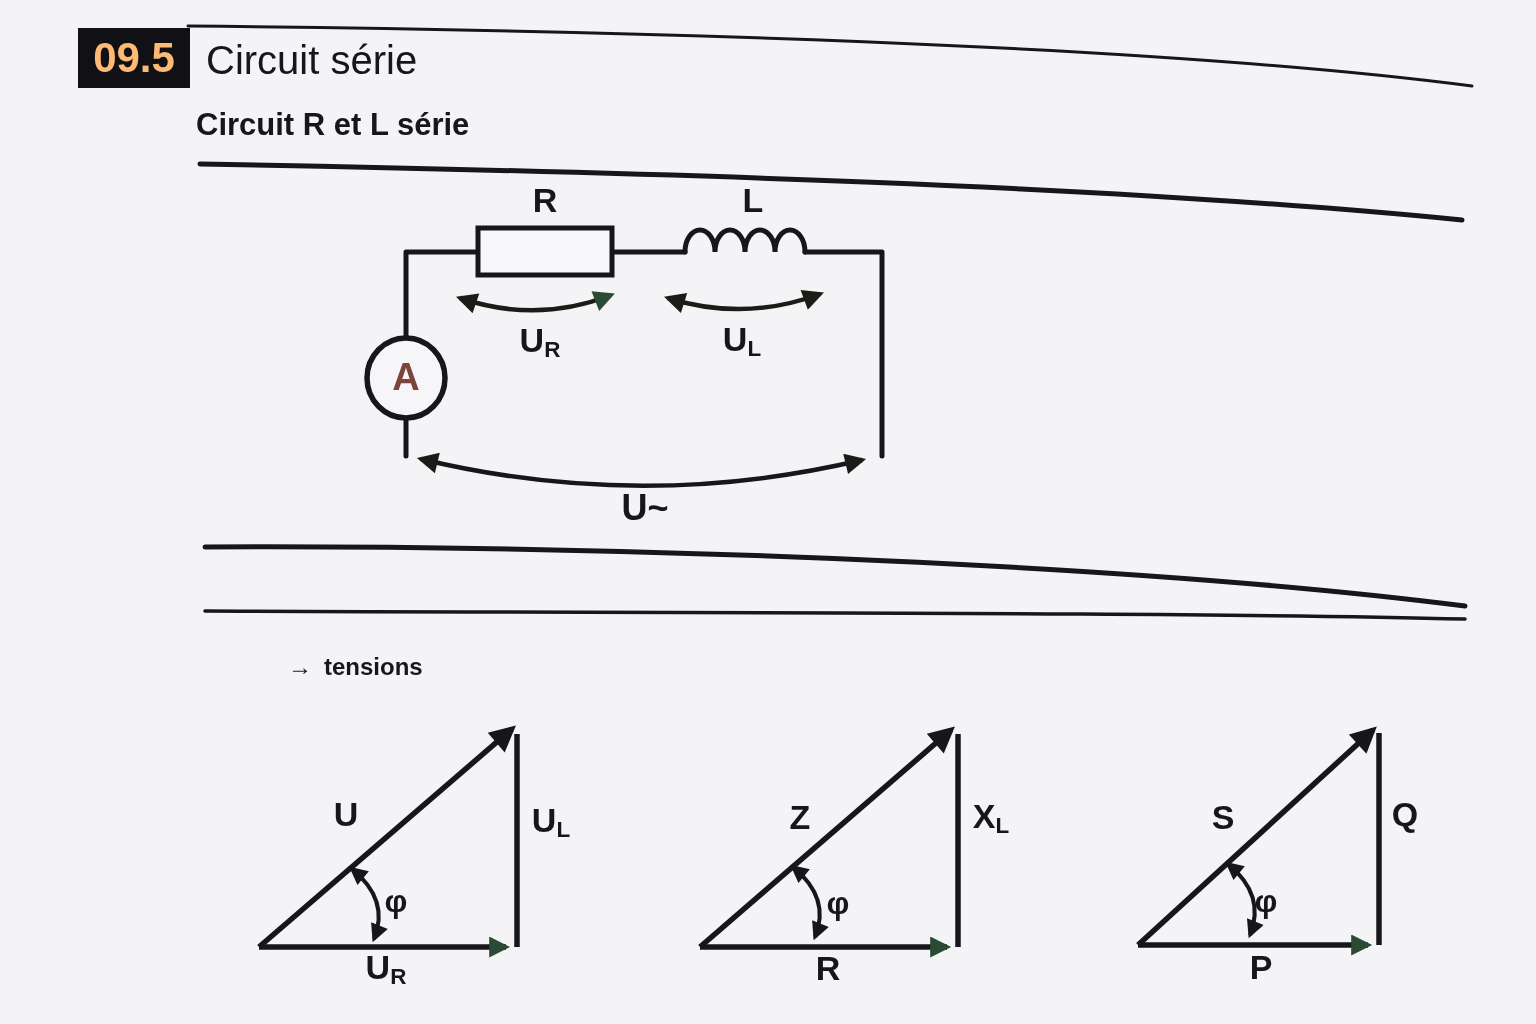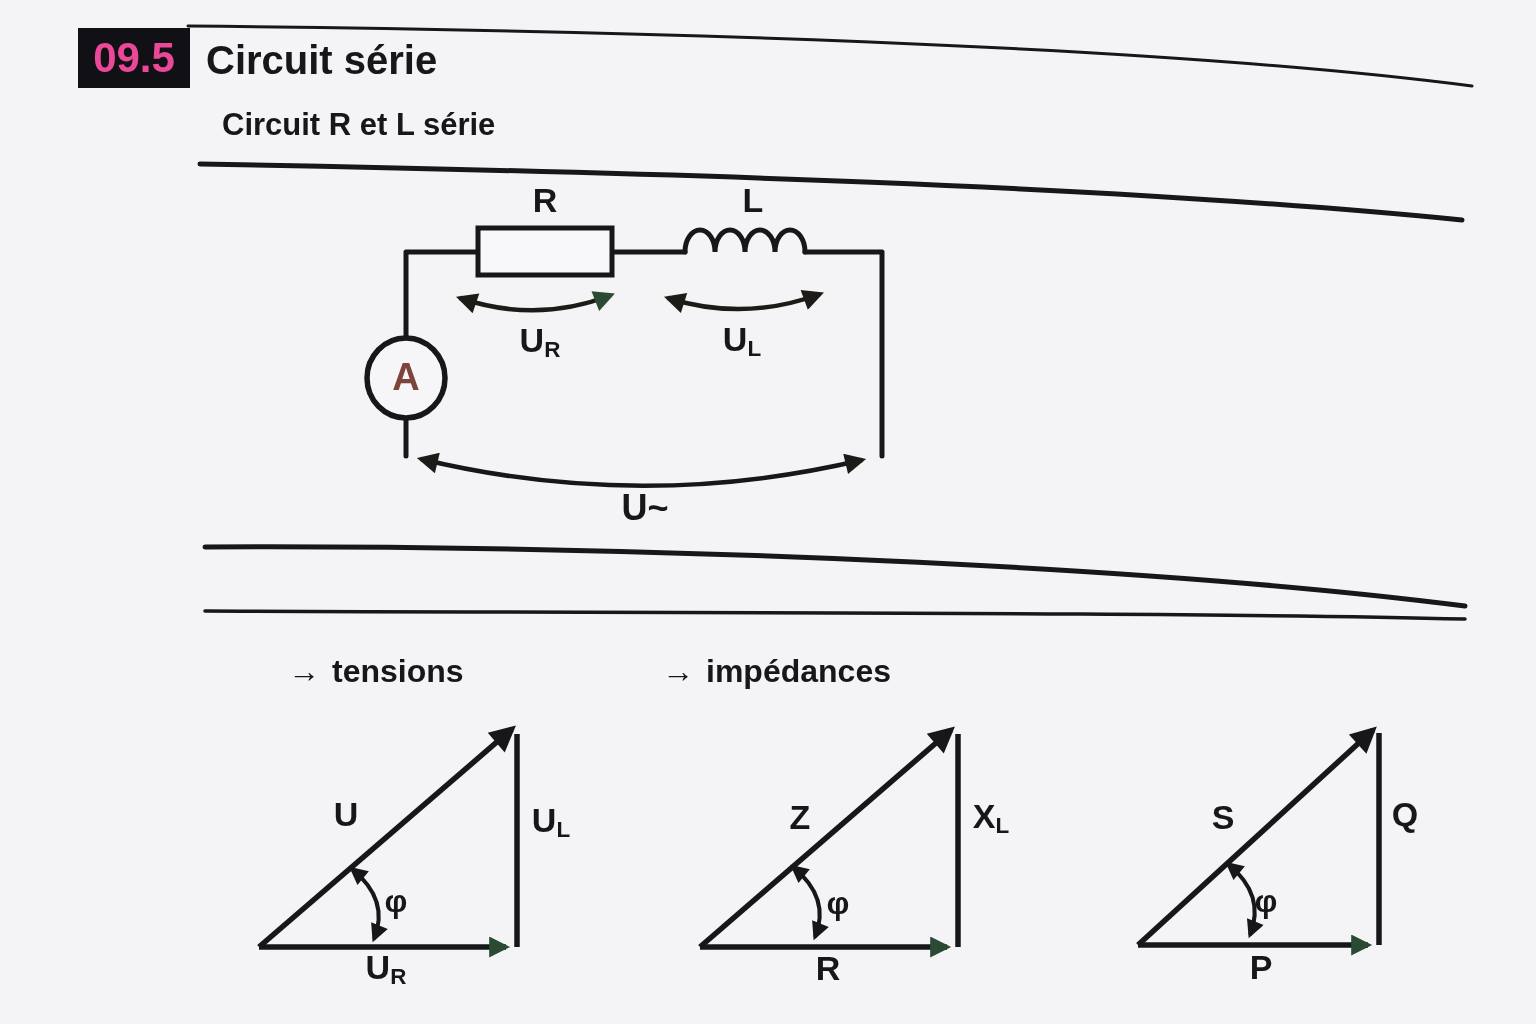--- a/index.html
+++ b/index.html
@@ -7,32 +7,32 @@
     position:relative;width:1536px;height:1024px;overflow:hidden;
     background:#f4f3f5;
     font-family:"Liberation Sans",sans-serif;
     color:#17171b;
   }
   svg.art{position:absolute;left:0;top:0;width:1536px;height:1024px;}
   .abs{position:absolute;white-space:nowrap;}
   .ctr{transform:translate(-50%,-50%);}
   .badge{
     left:78px;top:28px;width:112px;height:60px;
-    background:#111014;color:#ec4899;
+    background:#111014;color:#fdba74;
     font-size:42px;font-weight:bold;text-align:center;line-height:60px;
     letter-spacing:0px;
   }
-  .title{left:206px;top:38px;font-size:40px;font-weight:bold;}
+  .title{left:206px;top:38px;font-size:40px;font-weight:normal;}
   .sec-title{font-size:31px;font-weight:bold;}
   .lbl{font-weight:bold;font-size:34px;}
   .lbl sub{font-size:0.66em;vertical-align:-0.22em;font-weight:bold;}
   .lbl-src{font-weight:bold;font-size:36px;}
   .lbl-phi{font-weight:bold;font-size:32px;}
   .ammeter-a{font-weight:bold;font-size:38px;color:#7d443c;}
-  .caption{font-size:32px;font-weight:bold;}
+  .caption{font-size:24px;font-weight:bold;}
   .caption .arrow{margin-right:12px;}
 </style>
 </head>
 <body>
 
 <div class="page">
 
   <svg class="art" viewBox="0 0 1536 1024">
     <defs>
       <marker id="ahB" viewBox="0 0 10 10" refX="8" refY="5" markerWidth="32" markerHeight="26" orient="auto-start-reverse" markerUnits="userSpaceOnUse">
@@ -82,32 +82,31 @@
       <path d="M1138,945 L1368,945" fill="none" stroke="#17171b" stroke-width="5.5" marker-end="url(#ahG)"></path>
       <path d="M1379,945 L1379,733" fill="none" stroke="#17171b" stroke-width="5.5"></path>
       <path d="M1138,945 L1373,730" fill="none" stroke="#17171b" stroke-width="5.5" marker-end="url(#ahB)"></path>
       <path d="M1228,864 Q1266,895 1250,935" fill="none" stroke="#17171b" stroke-width="4" marker-start="url(#ahS)" marker-end="url(#ahS)"></path>
     </g>
   </svg>
 
   <div class="abs badge">09.5</div>
   <div class="abs title">Circuit série</div>
 
-  <div class="abs sec-title" style="left:222px;top:107px;">Circuit R et L série</div>
+  <div class="abs sec-title" style="left:196px;top:107px;">Circuit R et L série</div>
 
   <div class="abs ctr lbl" style="left:545px;top:200px;">R</div>
   <div class="abs ctr lbl" style="left:753px;top:200px;">L</div>
   <div class="abs ctr ammeter-a" style="left:406px;top:377px;">A</div>
   <div class="abs ctr lbl" style="left:540px;top:342px;"><span>U</span><sub>R</sub></div>
   <div class="abs ctr lbl" style="left:742px;top:341px;"><span>U</span><sub>L</sub></div>
   <div class="abs ctr lbl-src" style="left:645px;top:508px;">U~</div>
 
 
   <div class="abs caption" style="left:288px;top:653px;"><span class="arrow">→</span><span>tensions</span></div>
-  <div class="abs caption" style="left:662px;top:653px;"><span class="arrow">→</span><span>impédances</span></div>
 
   <div class="abs ctr lbl" style="left:346px;top:814px;">U</div>
   <div class="abs ctr lbl" style="left:551px;top:822px;"><span>U</span><sub>L</sub></div>
   <div class="abs ctr lbl" style="left:386px;top:969px;"><span>U</span><sub>R</sub></div>
   <div class="abs ctr lbl-phi" style="left:396px;top:901px;">φ</div>
 
   <div class="abs ctr lbl" style="left:800px;top:817px;">Z</div>
   <div class="abs ctr lbl" style="left:991px;top:818px;"><span>X</span><sub>L</sub></div>
   <div class="abs ctr lbl" style="left:828px;top:970px;"><span>R</span><sub></sub></div>
   <div class="abs ctr lbl-phi" style="left:838px;top:903px;">φ</div>

